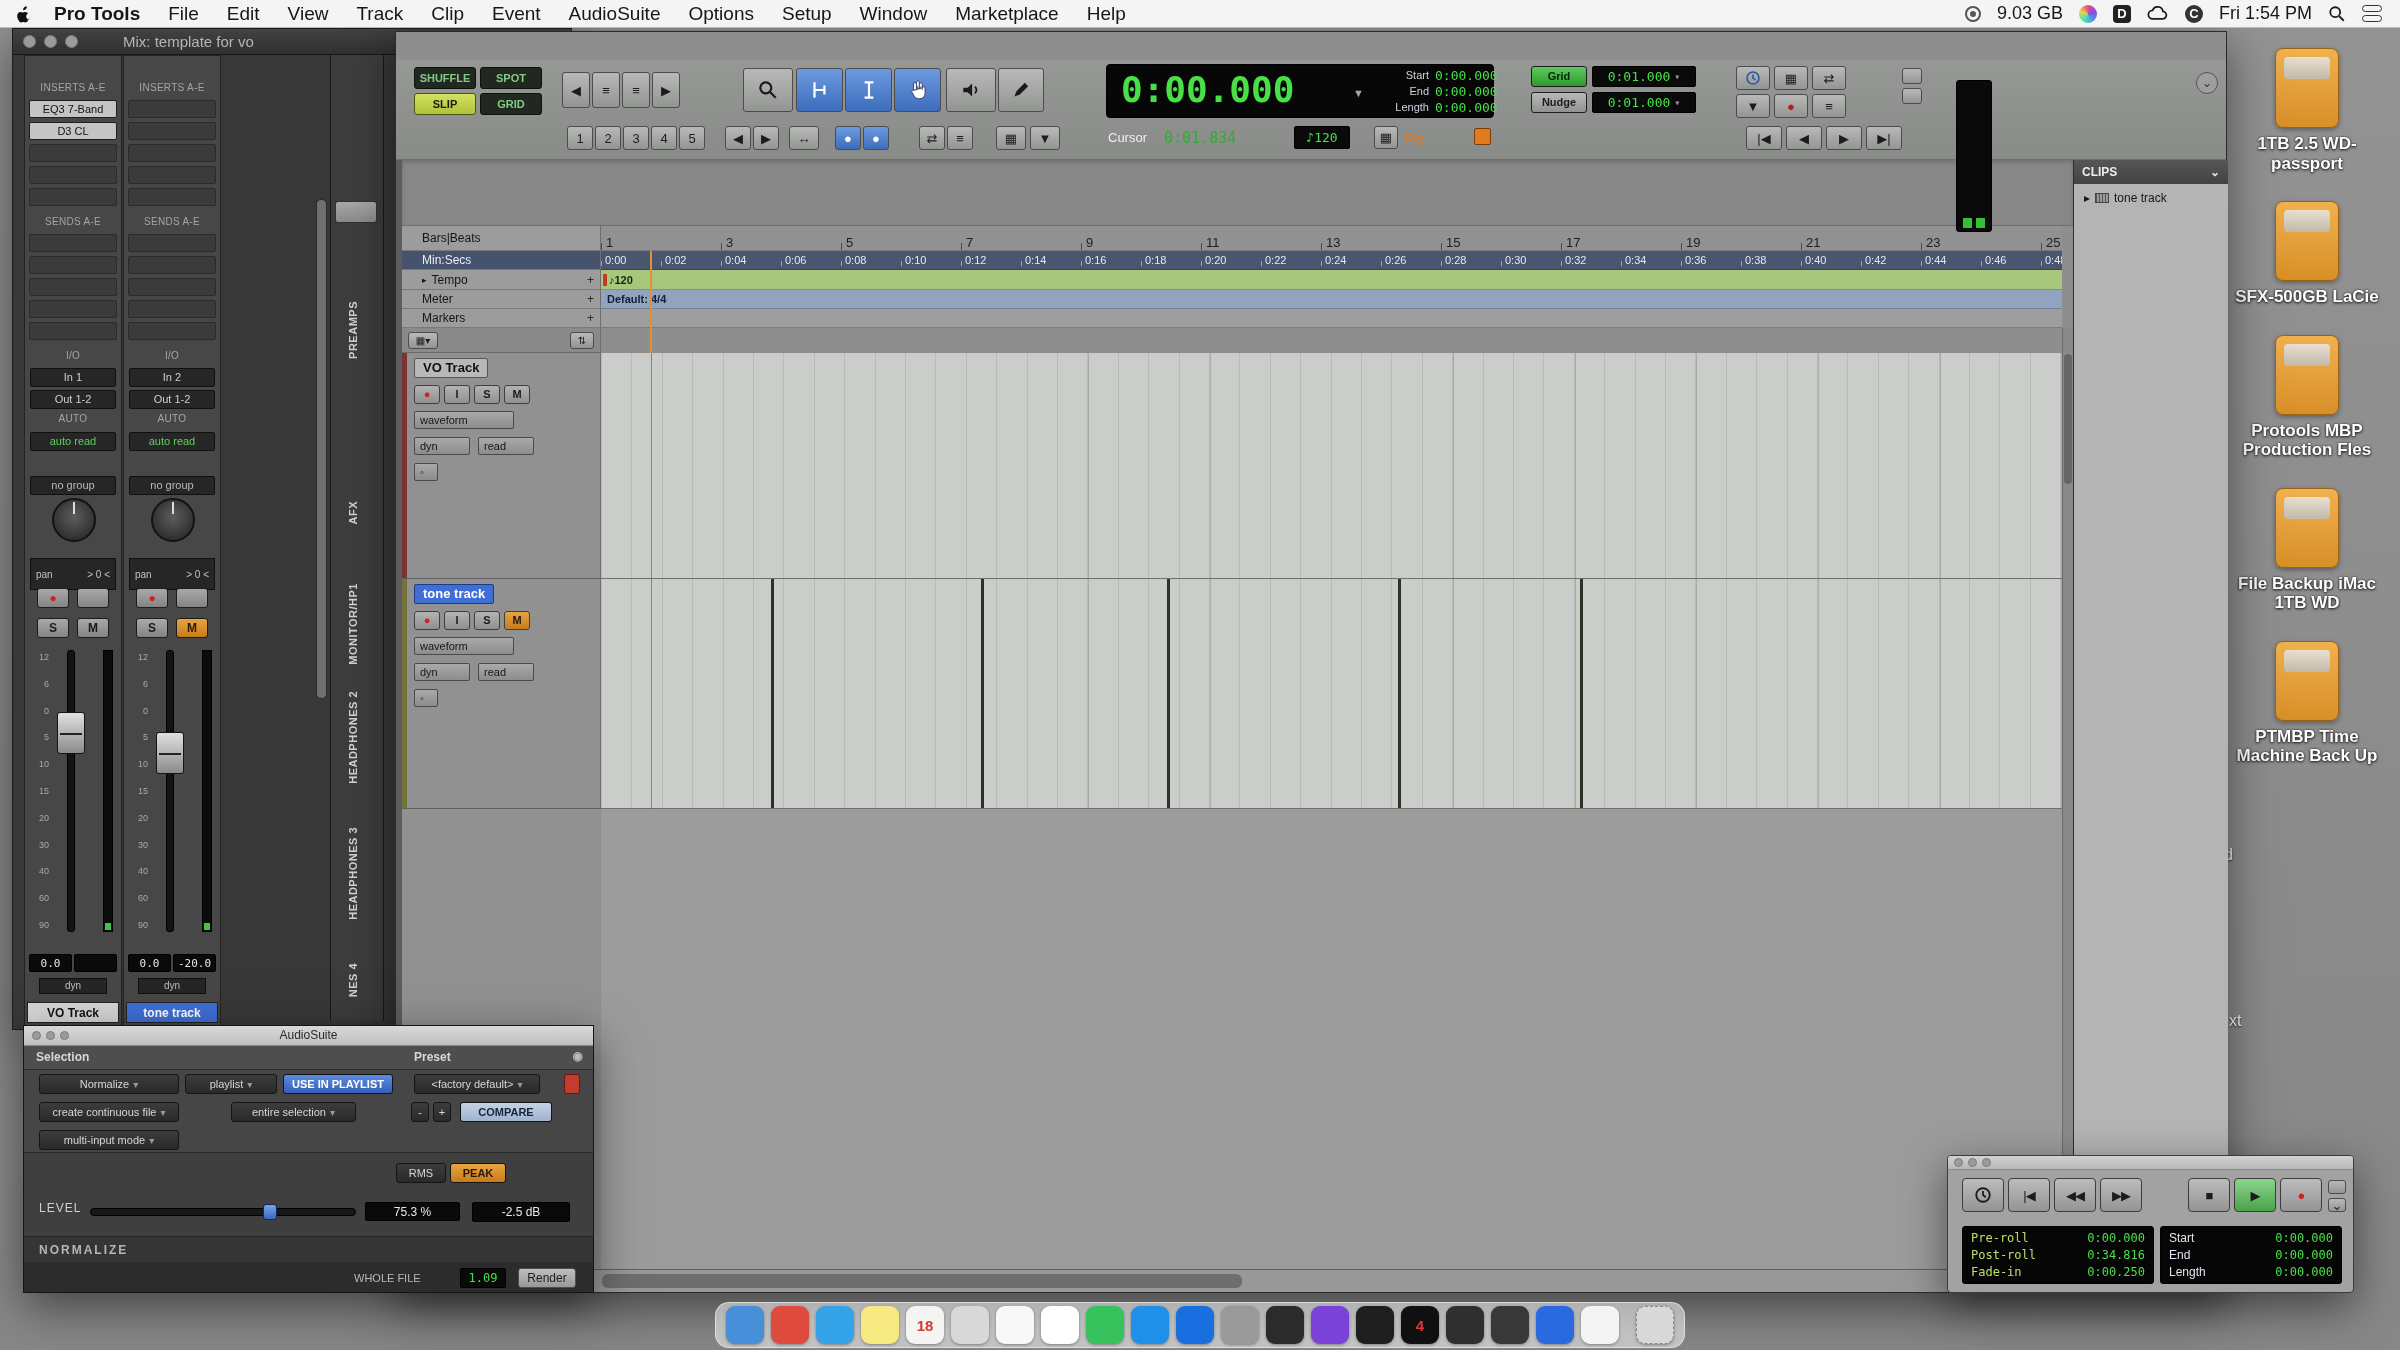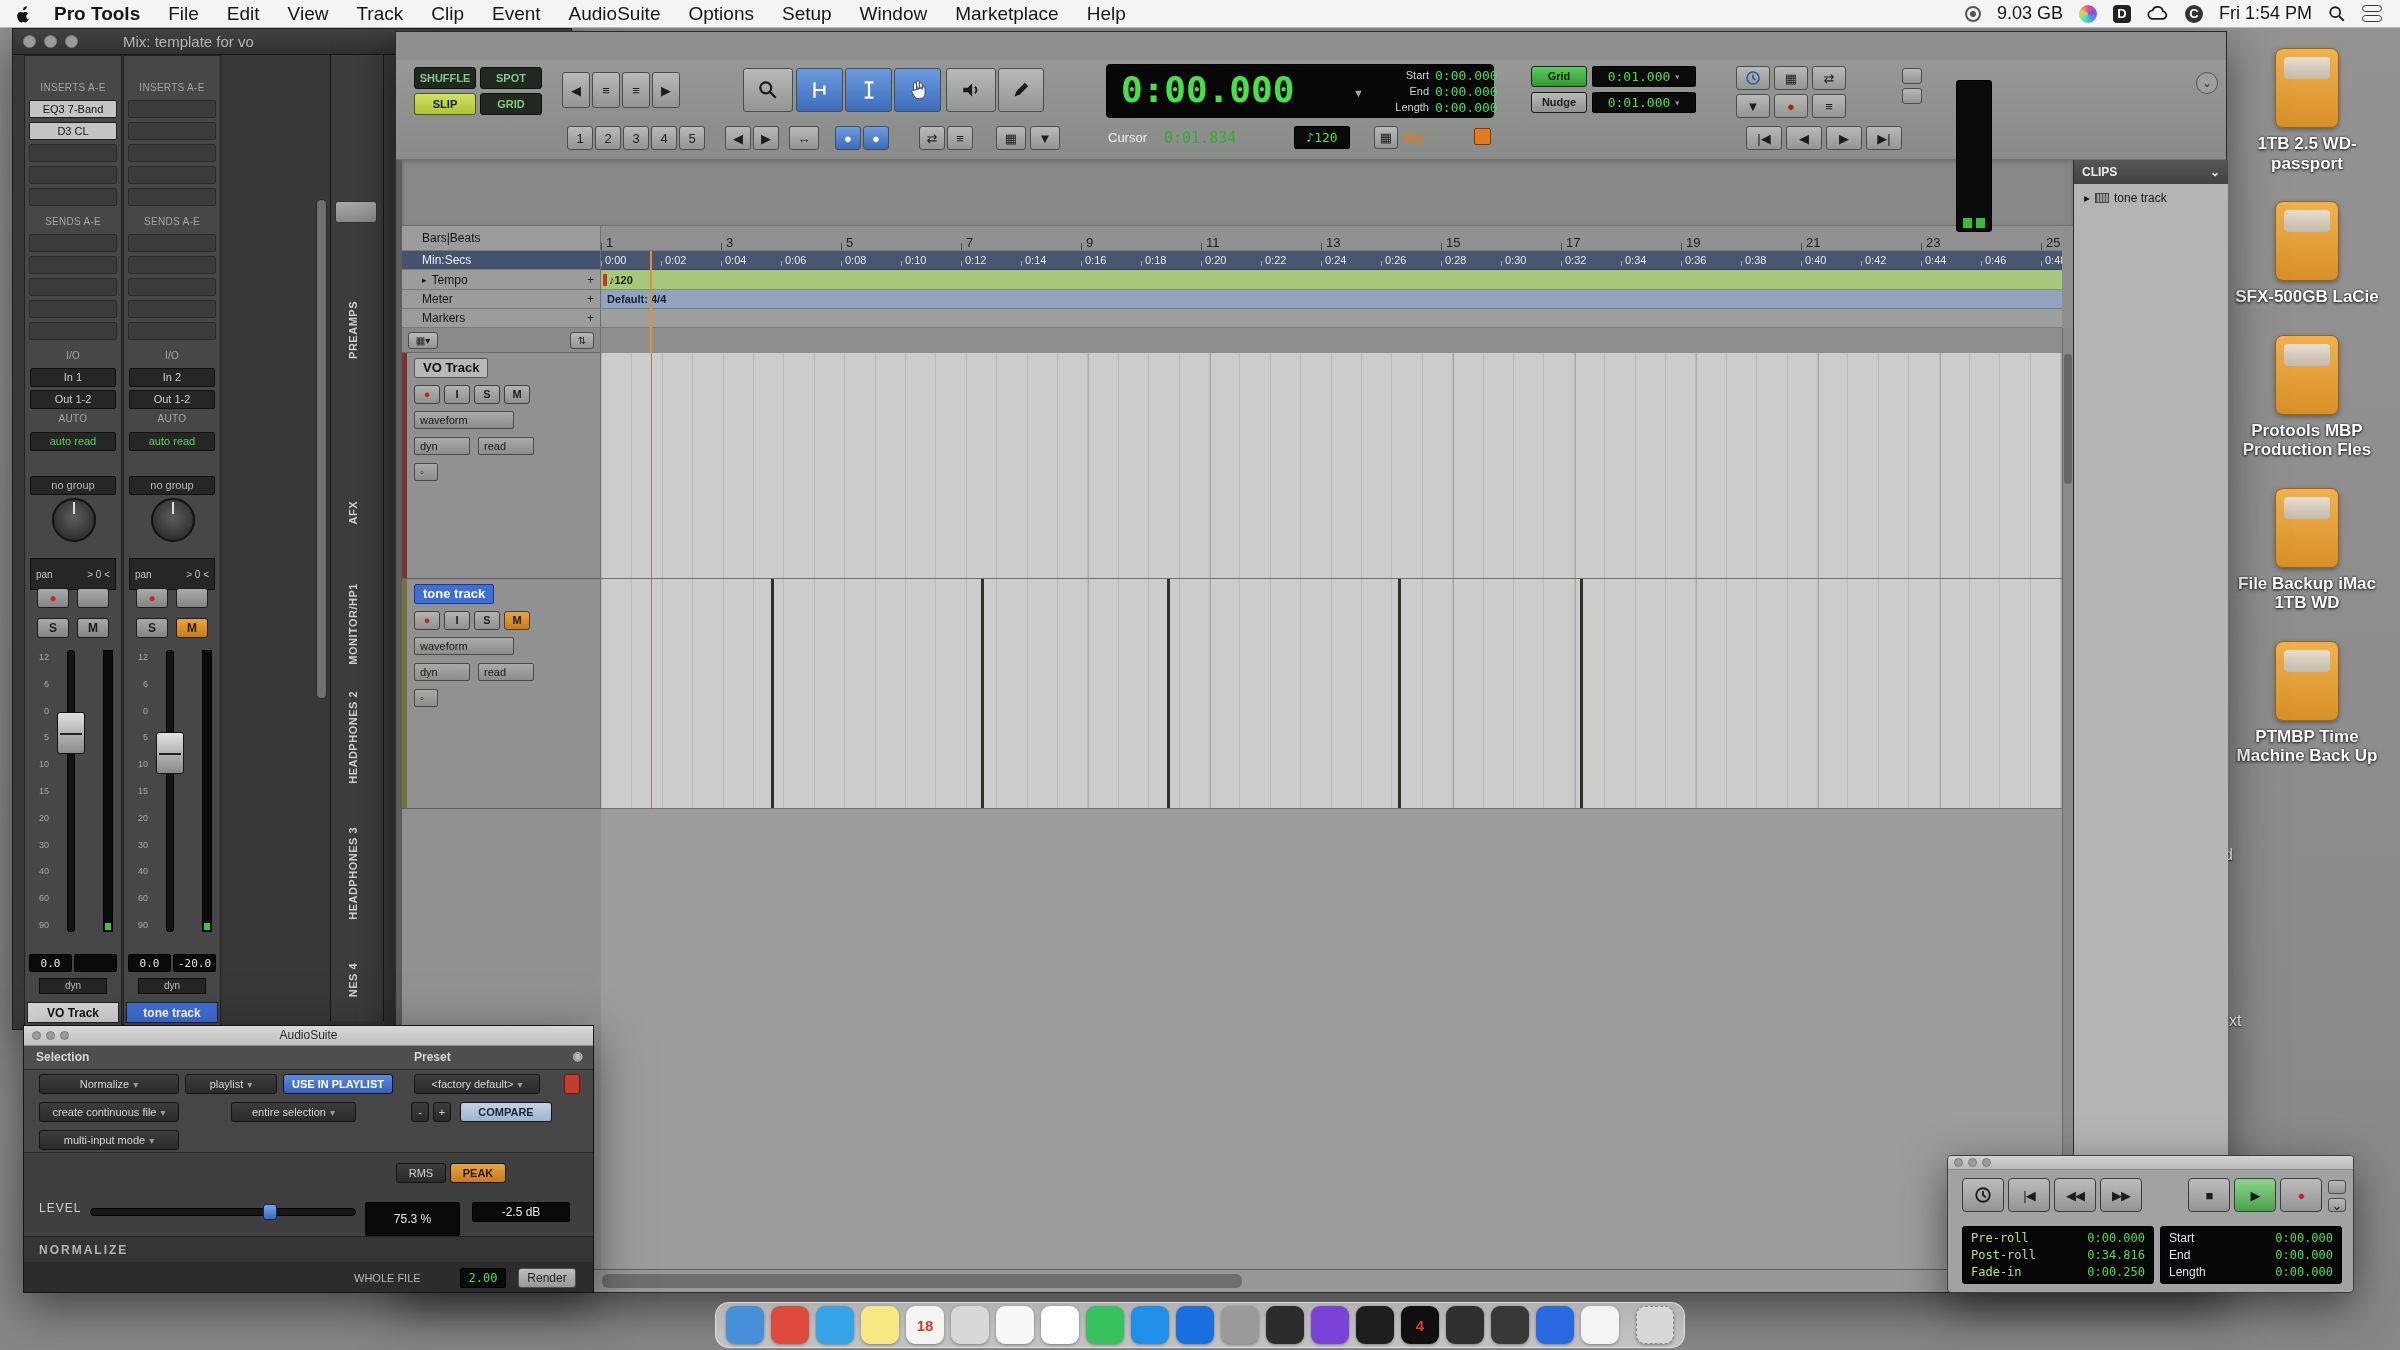--- a/index.html
+++ b/index.html
@@ -703,26 +703,26 @@
         <span class="darr">▾</span>
       </div>
     <div class="as-plug">
       <div class="asbtn" style="left:372px;top:10px;width:50px">RMS</div>
       <div class="asbtn orange" style="left:426px;top:10px;width:56px">PEAK</div>
       <span style="position:absolute;left:15px;top:48px;font-size:12px;color:#cfcfcf;letter-spacing:1px">LEVEL</span>
     </div>
     <div class="slider">
         <i></i>
       </div>
-    <div class="chip" style="position:absolute;left:341px;top:176px;width:95px;height:34px;font-size:12px;color:#e8e8e8">75.3 %</div>
+    <div class="chip" style="position:absolute;left:341px;top:176px;width:95px;height:19px;font-size:12px;color:#e8e8e8">75.3 %</div>
     <div class="chip" style="position:absolute;left:448px;top:176px;width:98px;height:20px;font-size:12px;color:#e8e8e8">-2.5 dB</div>
     <div class="as-norm">NORMALIZE</div>
     <div class="as-foot">
       <span style="position:absolute;left:330px;top:10px">WHOLE FILE</span>
-      <div class="chip mono" style="position:absolute;left:436px;top:6px;width:46px;height:20px;font-size:12px">2.00</div>
+      <div class="chip mono" style="position:absolute;left:436px;top:6px;width:46px;height:20px;font-size:12px">1.09</div>
       <div class="btn" style="position:absolute;left:494px;top:6px;width:58px;height:20px;font-size:12px">Render</div>
     </div>
   </div>
 
   <div class="window trw">
     <div class="titlebar">
       <span class="tdot sm dgrey"></span>
       <span class="tdot sm dgrey"></span>
       <span class="tdot sm dgrey"></span>
     </div>

